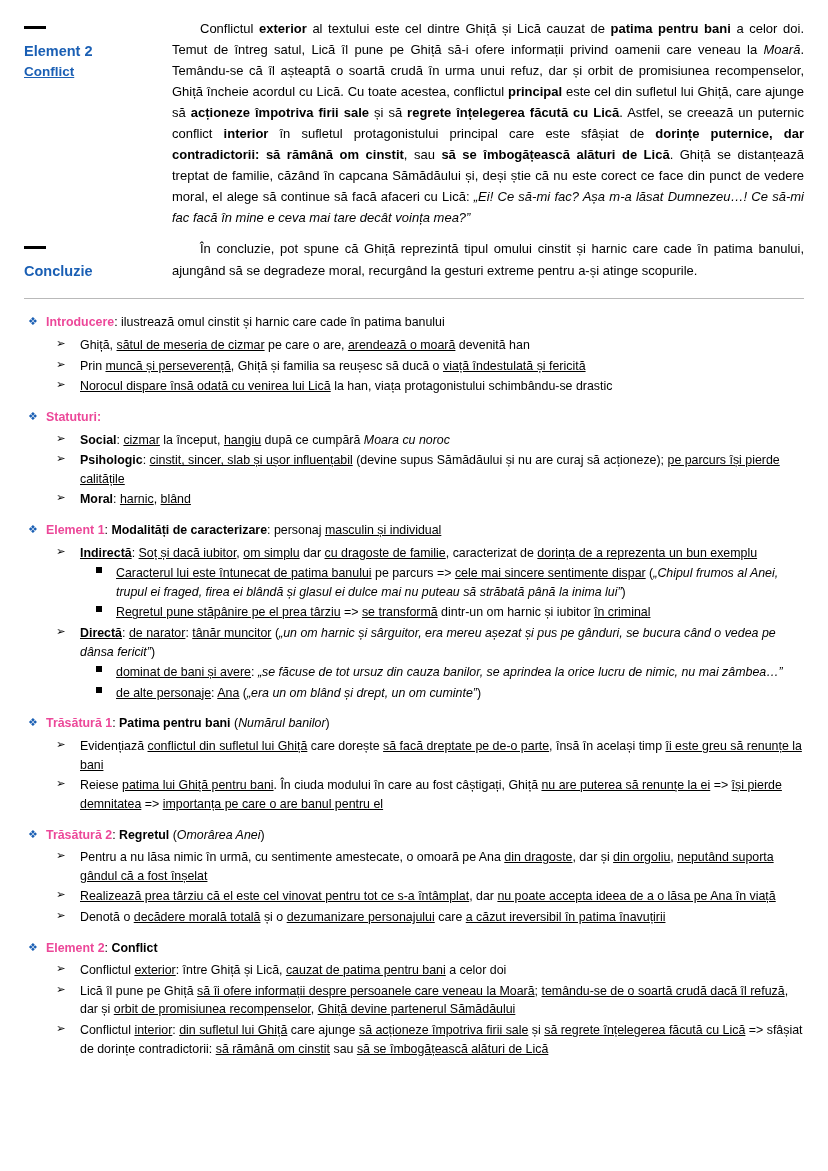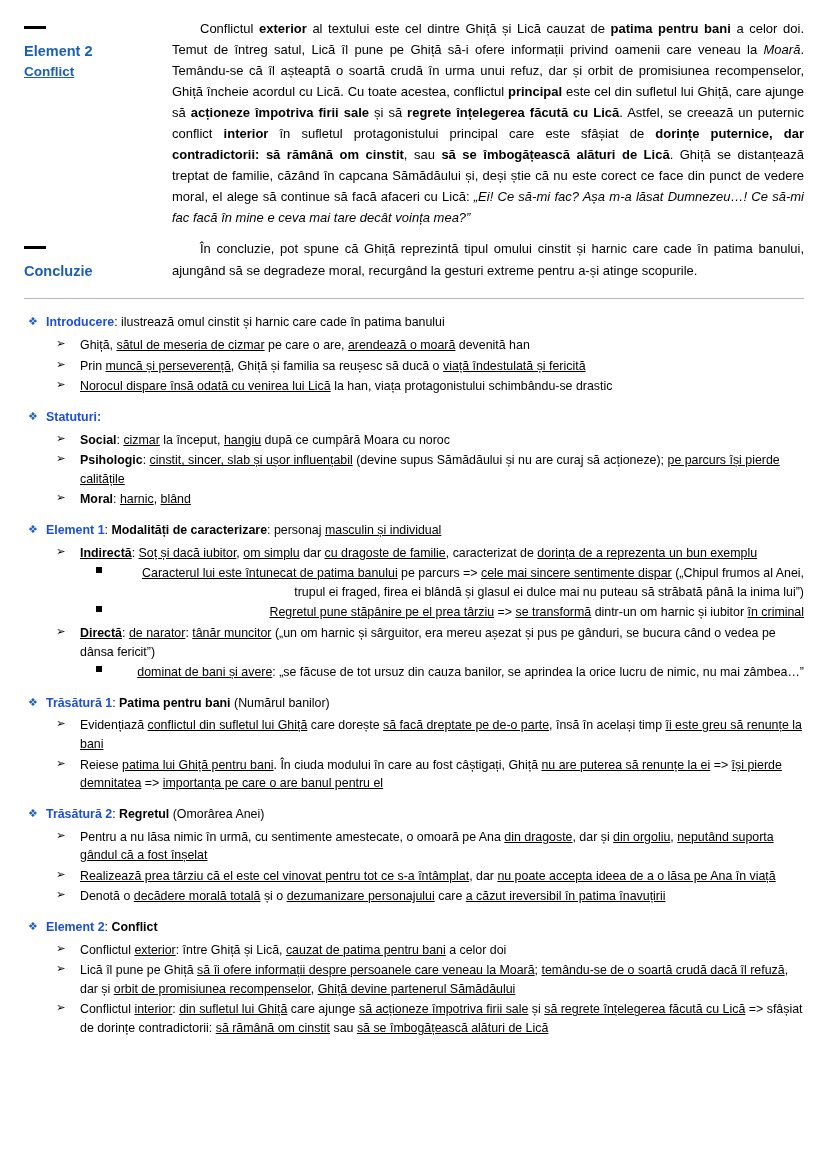--- a/index.html
+++ b/index.html
@@ -65,43 +65,43 @@
   
   .outline { font-size: 12.4px; line-height: 1.5; }
 
   .lvl1 { margin: 0 0 4px 0; padding-left: 22px; position: relative; }
   .lvl1 > .bullet {
     position: absolute;
     left: 4px; top: 0;
     color: #1a5fb4;
     font-size: 11px;
   }
-  .lvl1 .head { color: #1d4ed8; font-weight: bold; }
+  .lvl1 .head { color: #ec4899; font-weight: bold; }
 
   .lvl2 { margin: 0 0 2px 0; padding-left: 56px; position: relative; }
   .lvl2 > .bullet {
     position: absolute;
     left: 32px; top: -1px;
     color: #000;
     font-size: 11.5px;
     font-family: "DejaVu Sans", sans-serif;
   }
 
-  .lvl3 { margin: 0 0 2px 0; padding-left: 92px; position: relative; text-align: right; }
+  .lvl3 { margin: 0 0 2px 0; padding-left: 92px; position: relative; }
   .lvl3 > .bullet {
     position: absolute;
     left: 72px; top: 3px;
     width: 6px; height: 6px;
     background: #000;
   }
 
   .group { margin-bottom: 12px; }
 
   u { }
-  .it { }
+  .it { font-style: italic; }
   .bd { font-weight: bold; }
   .bdu { font-weight: bold; text-decoration: underline; }
 </style>
 </head>
 <body>
 
 <div class="page">
 
   <div id="essay-root">
       <div class="essay-block">
@@ -140,20 +140,21 @@
         <div class="lvl2"><span class="bullet">➢</span><span><span class="bd">Psihologic</span>: <u>cinstit, sincer, slab și ușor influențabil</u> (devine supus Sămădăului și nu are curaj să acționeze); <u>pe parcurs își pierde calitățile</u></span></div>
         <div class="lvl2"><span class="bullet">➢</span><span><span class="bd">Moral</span>: <u>harnic</u>, <u>blând</u></span></div>
       </div>
       <div class="group">
         <div class="lvl1"><span class="bullet">❖</span><span class="head">Element 1</span><span>: <span class="bd">Modalități de caracterizare</span>: personaj <u>masculin și individual</u></span></div>
         <div class="lvl2"><span class="bullet">➢</span><span><span class="bdu">Indirectă</span>: <u>Soț și dacă iubitor</u>, <u>om simplu</u> dar <u>cu dragoste de familie</u>, caracterizat de <u>dorința de a reprezenta un bun exemplu</u></span></div>
         <div class="lvl3"><span class="bullet"></span><span><u>Caracterul lui este întunecat de patima banului</u> pe parcurs =&gt; <u>cele mai sincere sentimente dispar</u> (<span class="it">„Chipul frumos al Anei, trupul ei fraged, firea ei blândă și glasul ei dulce mai nu puteau să străbată până la inima lui”</span>)</span></div>
         <div class="lvl3"><span class="bullet"></span><span><u>Regretul pune stăpânire pe el prea târziu</u> =&gt; <u>se transformă</u> dintr-un om harnic și iubitor <u>în criminal</u></span></div>
         <div class="lvl2"><span class="bullet">➢</span><span><span class="bdu">Directă</span>: <u>de narator</u>: <u>tânăr muncitor</u> (<span class="it">„un om harnic și sârguitor, era mereu așezat și pus pe gânduri, se bucura când o vedea pe dânsa fericit”</span>)</span></div>
         <div class="lvl3"><span class="bullet"></span><span><u>dominat de bani și avere</u>: <span class="it">„se făcuse de tot ursuz din cauza banilor, se aprindea la orice lucru de nimic, nu mai zâmbea…”</span></span></div>
+        <div class="lvl3"><span class="bullet"></span><span><u>de alte personaje</u>: <u>Ana</u> (<span class="it">„era un om blând și drept, un om cuminte”</span>)</span></div>
       </div>
       <div class="group">
         <div class="lvl1"><span class="bullet">❖</span><span class="head">Trăsătură 1</span><span>: <span class="bd">Patima pentru bani</span> (<span class="it">Numărul banilor</span>)</span></div>
         <div class="lvl2"><span class="bullet">➢</span><span>Evidențiază <u>conflictul din sufletul lui Ghiță</u> care dorește <u>să facă dreptate pe de-o parte</u>, însă în același timp <u>îi este greu să renunțe la bani</u></span></div>
         <div class="lvl2"><span class="bullet">➢</span><span>Reiese <u>patima lui Ghiță pentru bani</u>. În ciuda modului în care au fost câștigați, Ghiță <u>nu are puterea să renunțe la ei</u> =&gt; <u>își pierde demnitatea</u> =&gt; <u>importanța pe care o are banul pentru el</u></span></div>
       </div>
       <div class="group">
         <div class="lvl1"><span class="bullet">❖</span><span class="head">Trăsătură 2</span><span>: <span class="bd">Regretul</span> (<span class="it">Omorârea Anei</span>)</span></div>
         <div class="lvl2"><span class="bullet">➢</span><span>Pentru a nu lăsa nimic în urmă, cu sentimente amestecate, o omoară pe Ana <u>din dragoste</u>, dar și <u>din orgoliu</u>, <u>neputând suporta gândul că a fost înșelat</u></span></div>
         <div class="lvl2"><span class="bullet">➢</span><span><u>Realizează prea târziu că el este cel vinovat pentru tot ce s-a întâmplat</u>, dar <u>nu poate accepta ideea de a o lăsa pe Ana în viață</u></span></div>

